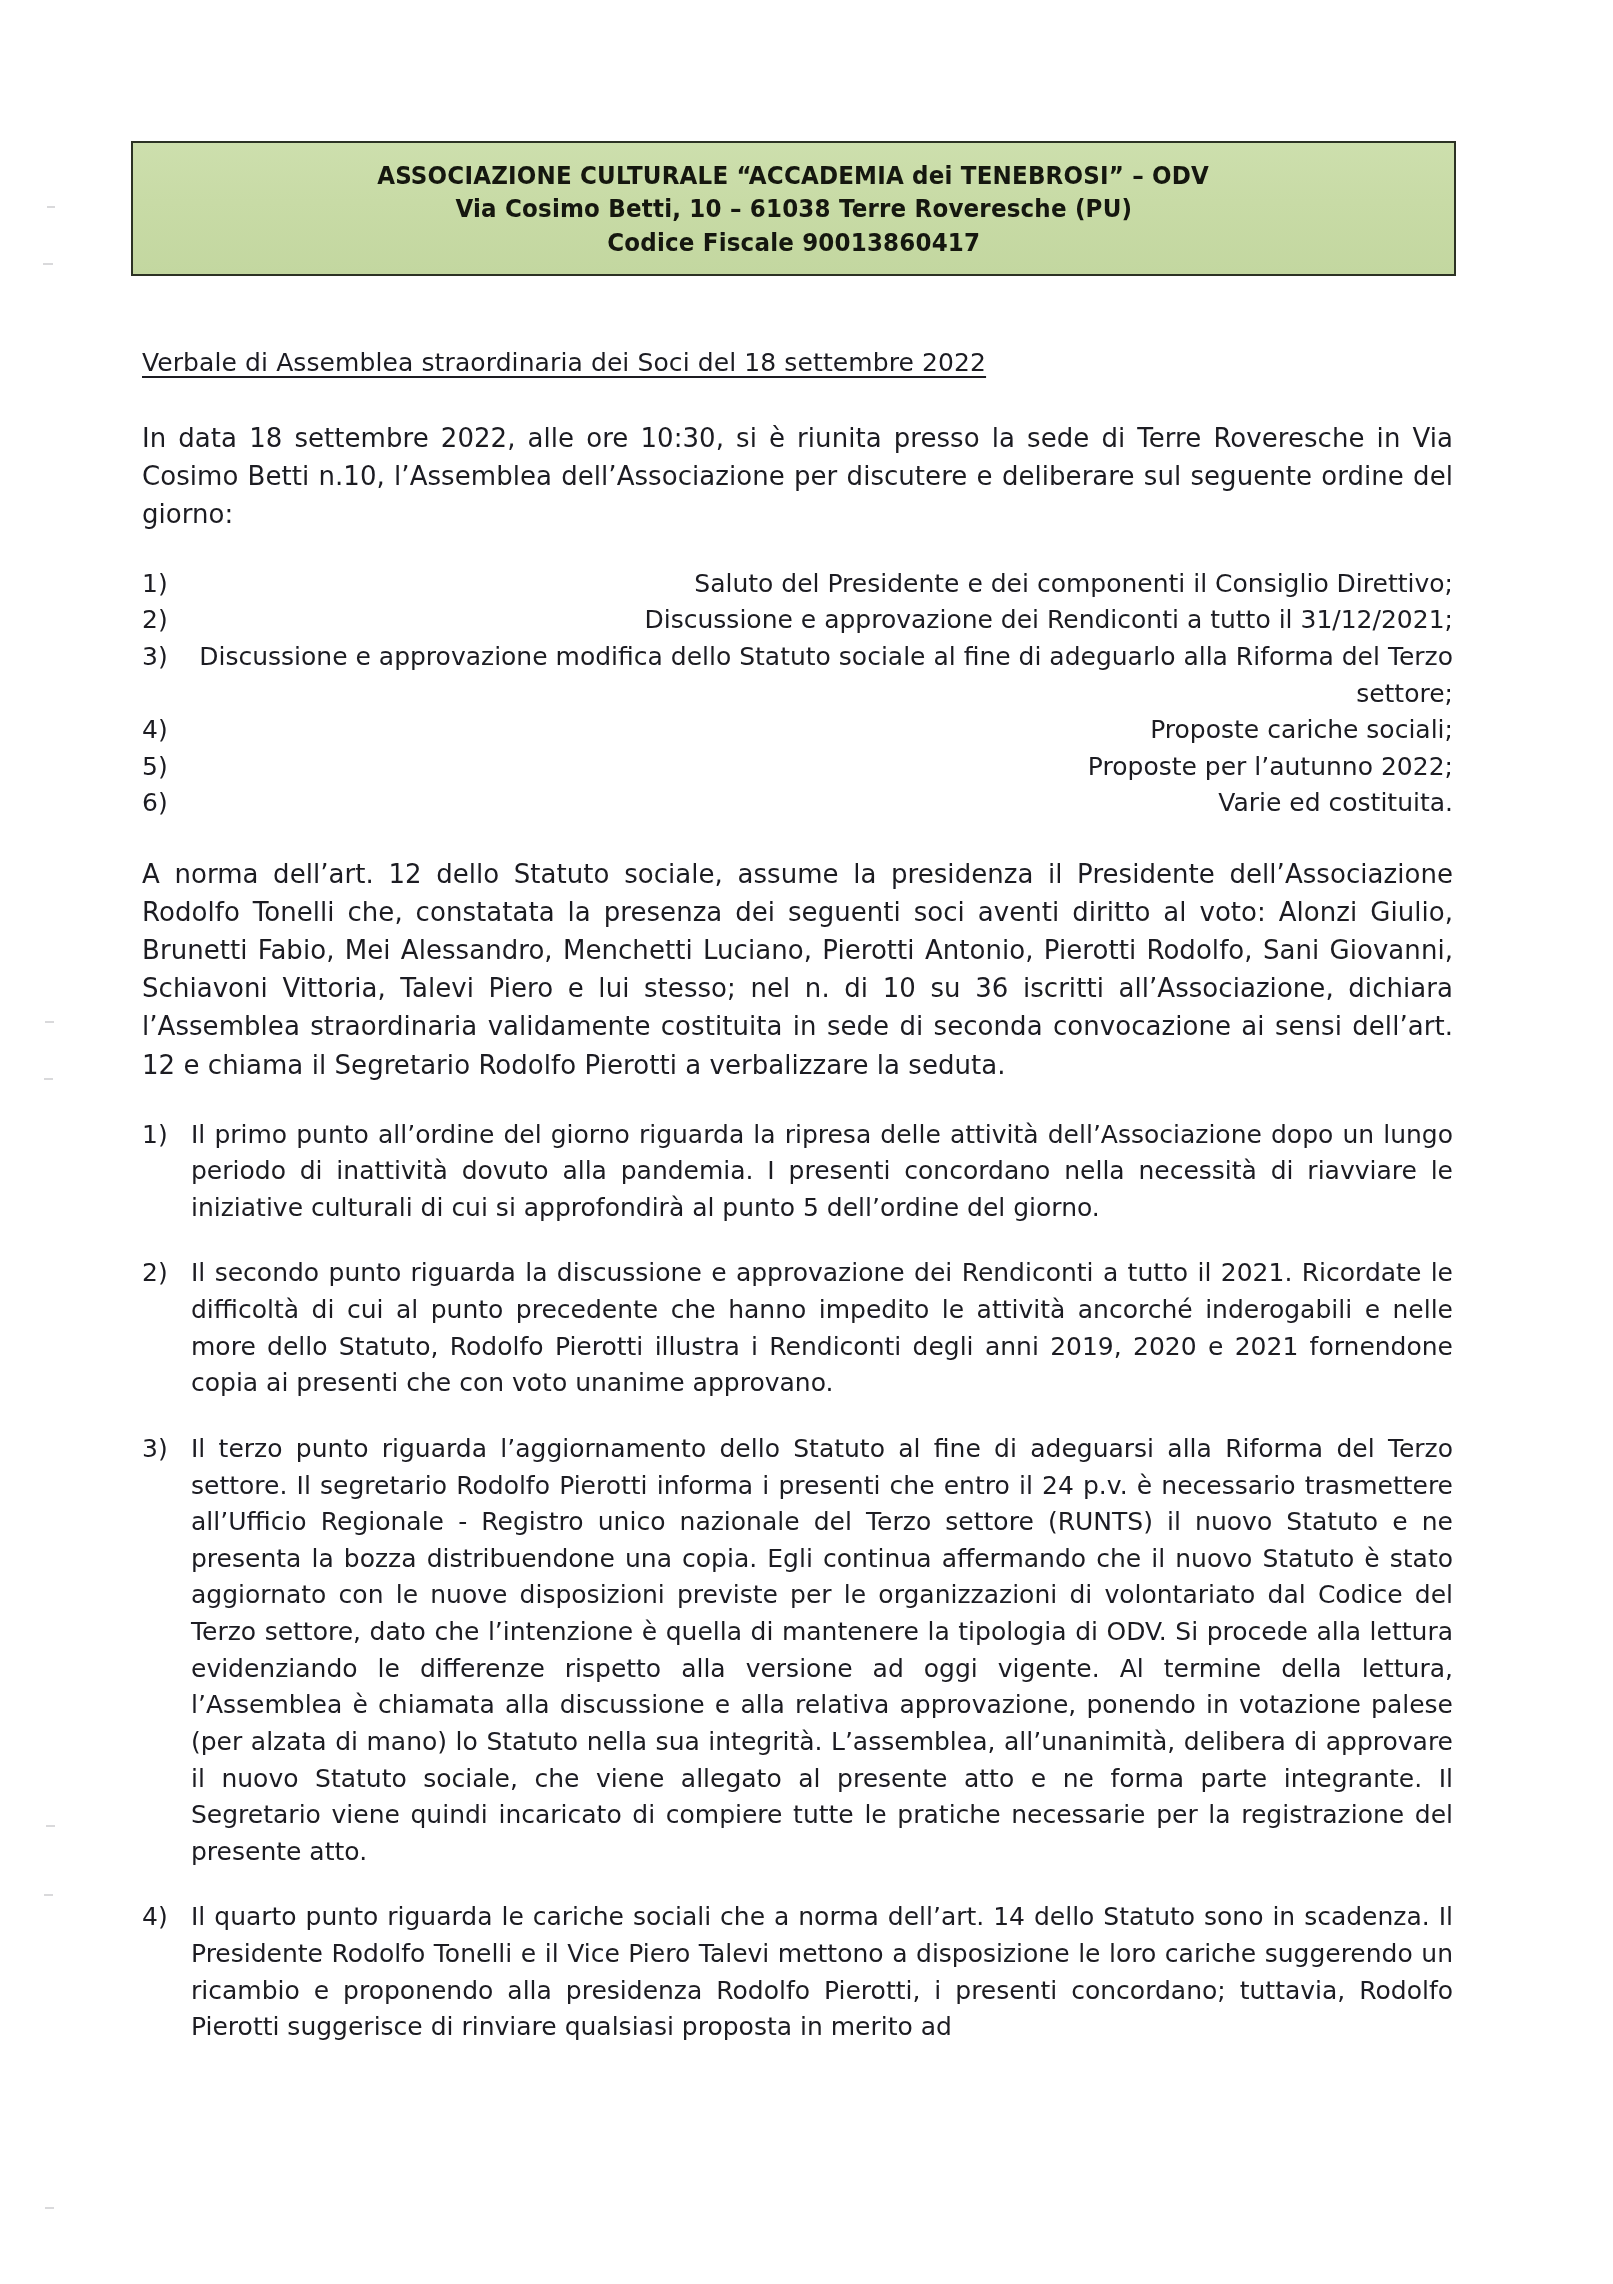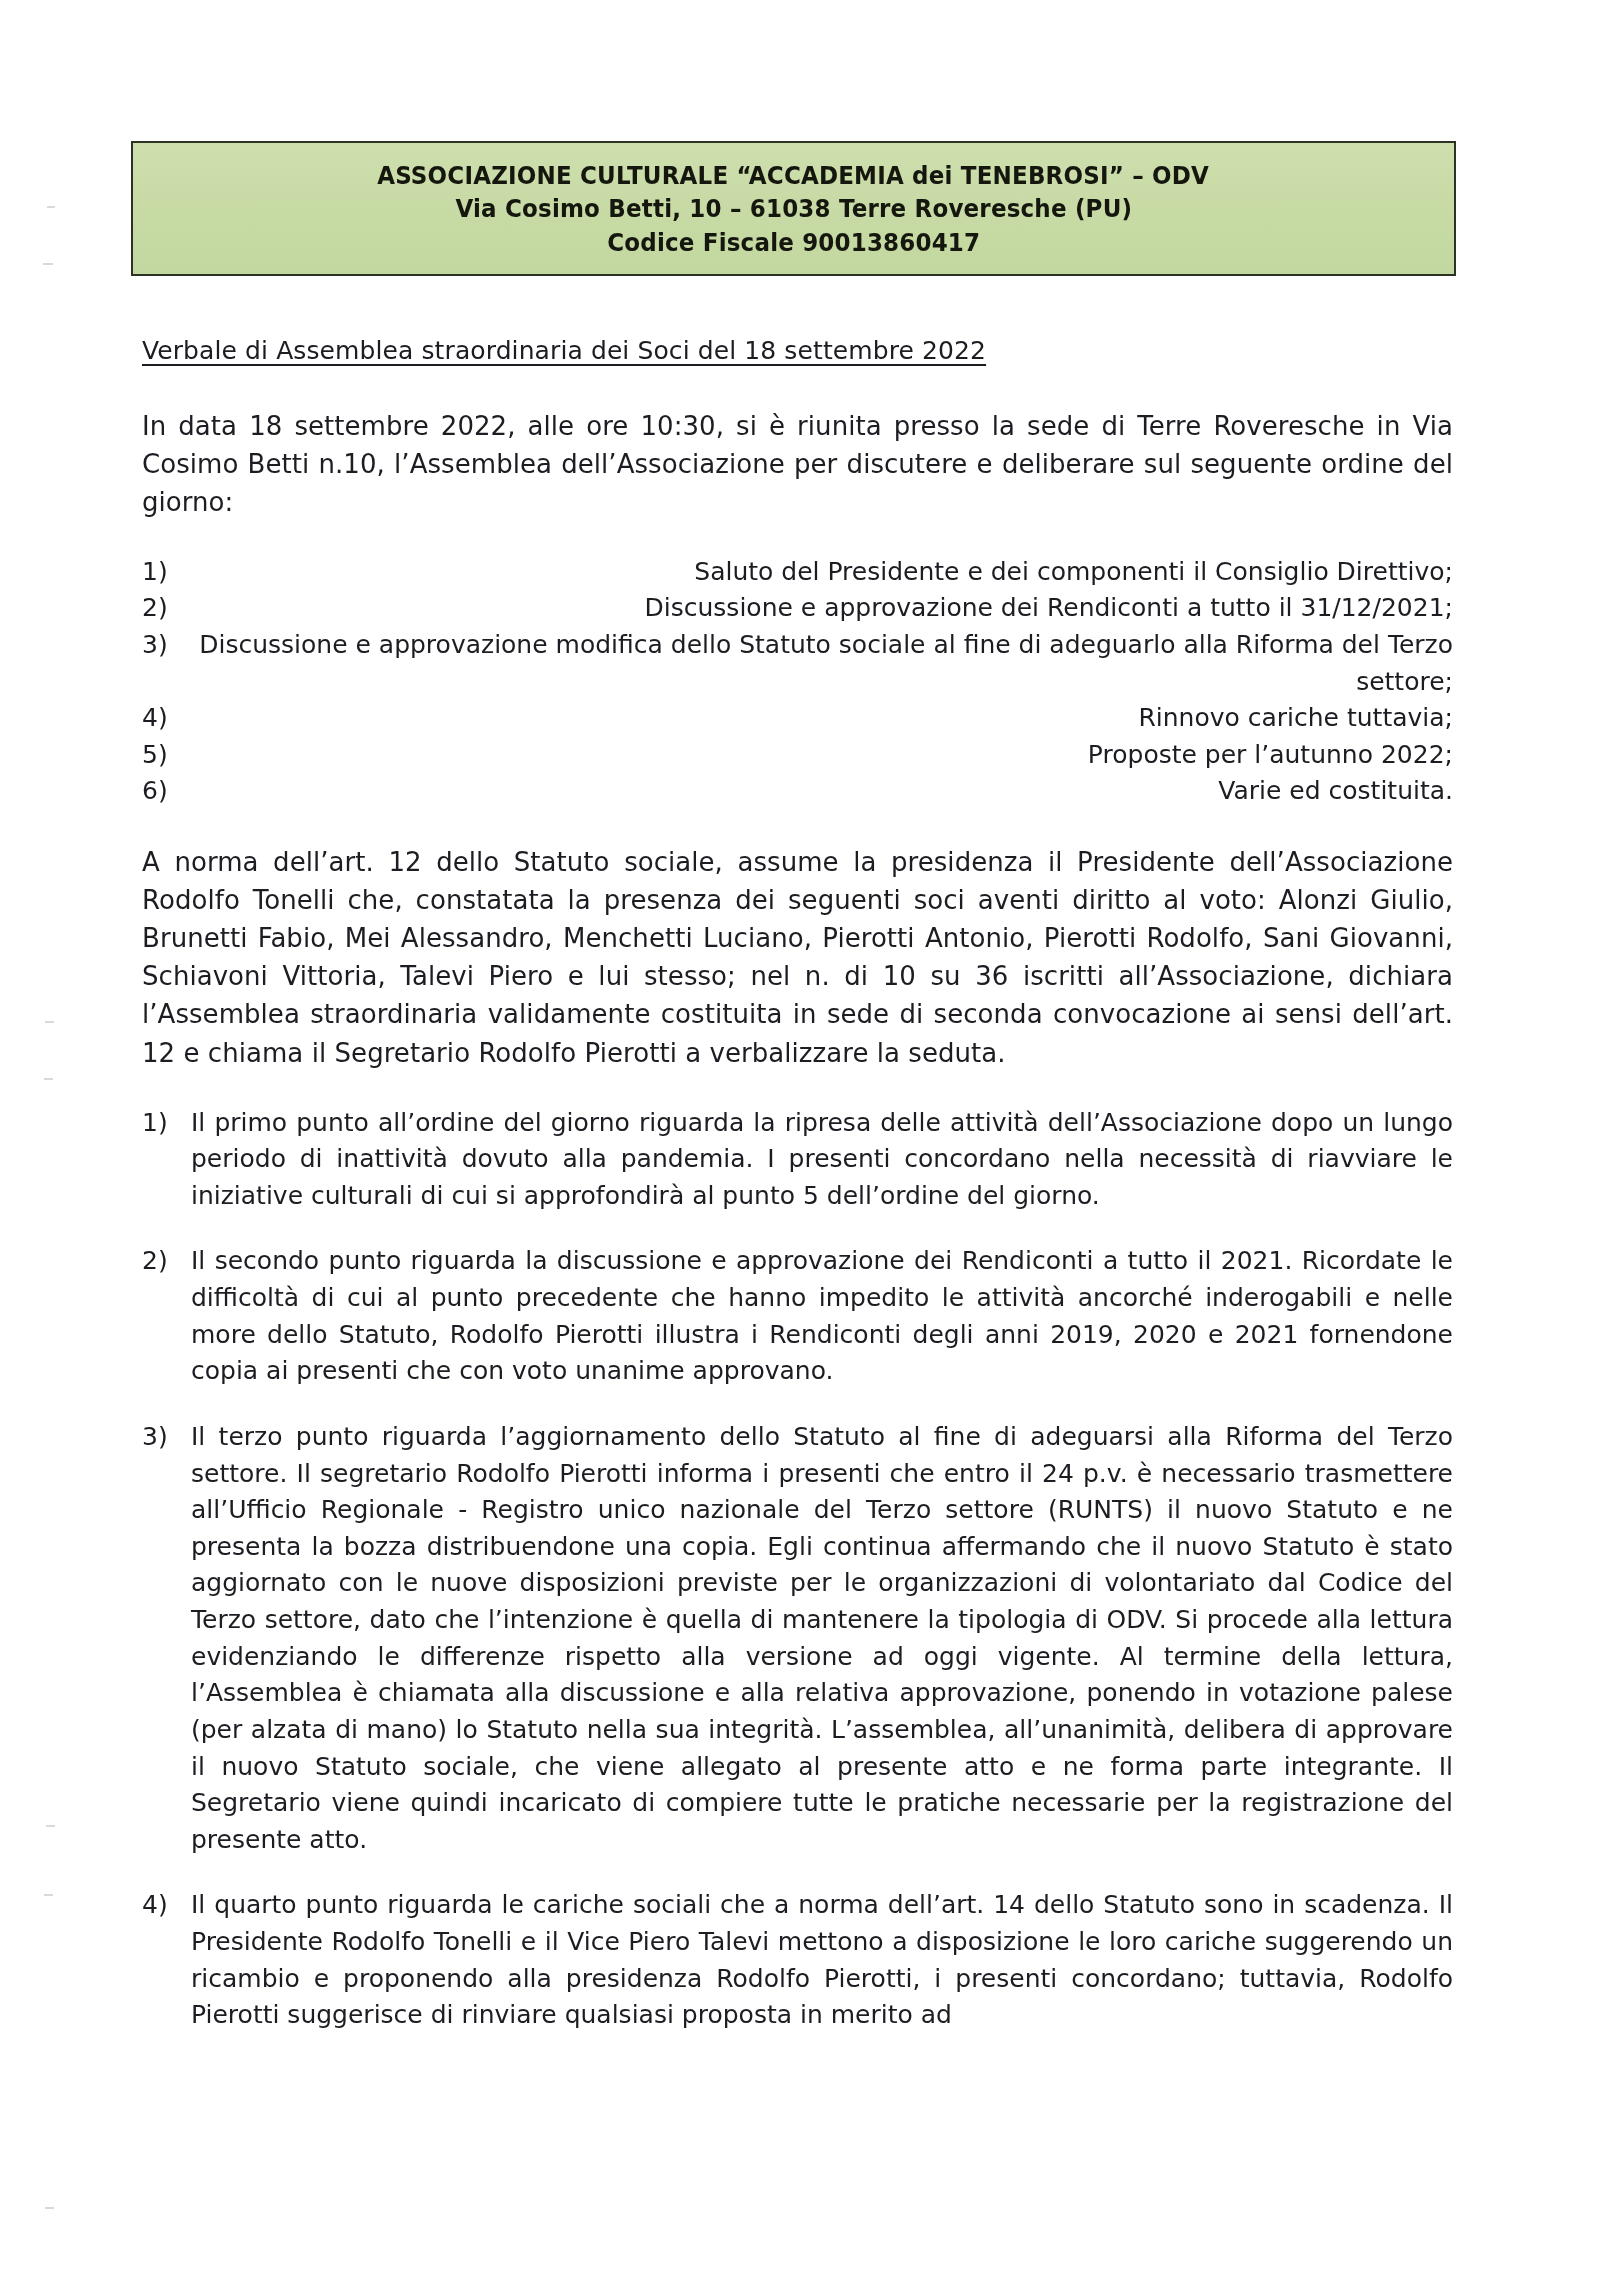--- a/index.html
+++ b/index.html
@@ -66,21 +66,21 @@
     top: 328px;
     width: 1311px;
   }
 
   .doc-title {
     font-size: 25px;
     line-height: 1.5;
     text-decoration: underline;
     text-underline-offset: 4.9px;
     text-decoration-thickness: 1.6px;
-    margin: 4px 0 37px 0;
+    margin: 16px 0 37px 0;
     letter-spacing: 0.1px;
   }
 
   p.para {
     font-size: 26px;
     line-height: 1.465;
     text-align: justify;
     text-justify: inter-word;
     margin: 0 0 33px 0;
     letter-spacing: 0.05px;
@@ -147,21 +147,21 @@
       <li>
         <span class="marker">2)</span>
         <span class="itemtext">Discussione e approvazione dei Rendiconti a tutto il 31/12/2021;</span>
       </li>
       <li>
         <span class="marker">3)</span>
         <span class="itemtext">Discussione e approvazione modifica dello Statuto sociale al fine di adeguarlo alla Riforma del Terzo settore;</span>
       </li>
       <li>
         <span class="marker">4)</span>
-        <span class="itemtext">Rinnovo cariche tuttavia;</span>
+        <span class="itemtext">Proposte cariche sociali;</span>
       </li>
       <li>
         <span class="marker">5)</span>
         <span class="itemtext">Proposte per l’autunno 2022;</span>
       </li>
       <li>
         <span class="marker">6)</span>
         <span class="itemtext">Varie ed costituita.</span>
       </li>
     </ol>

